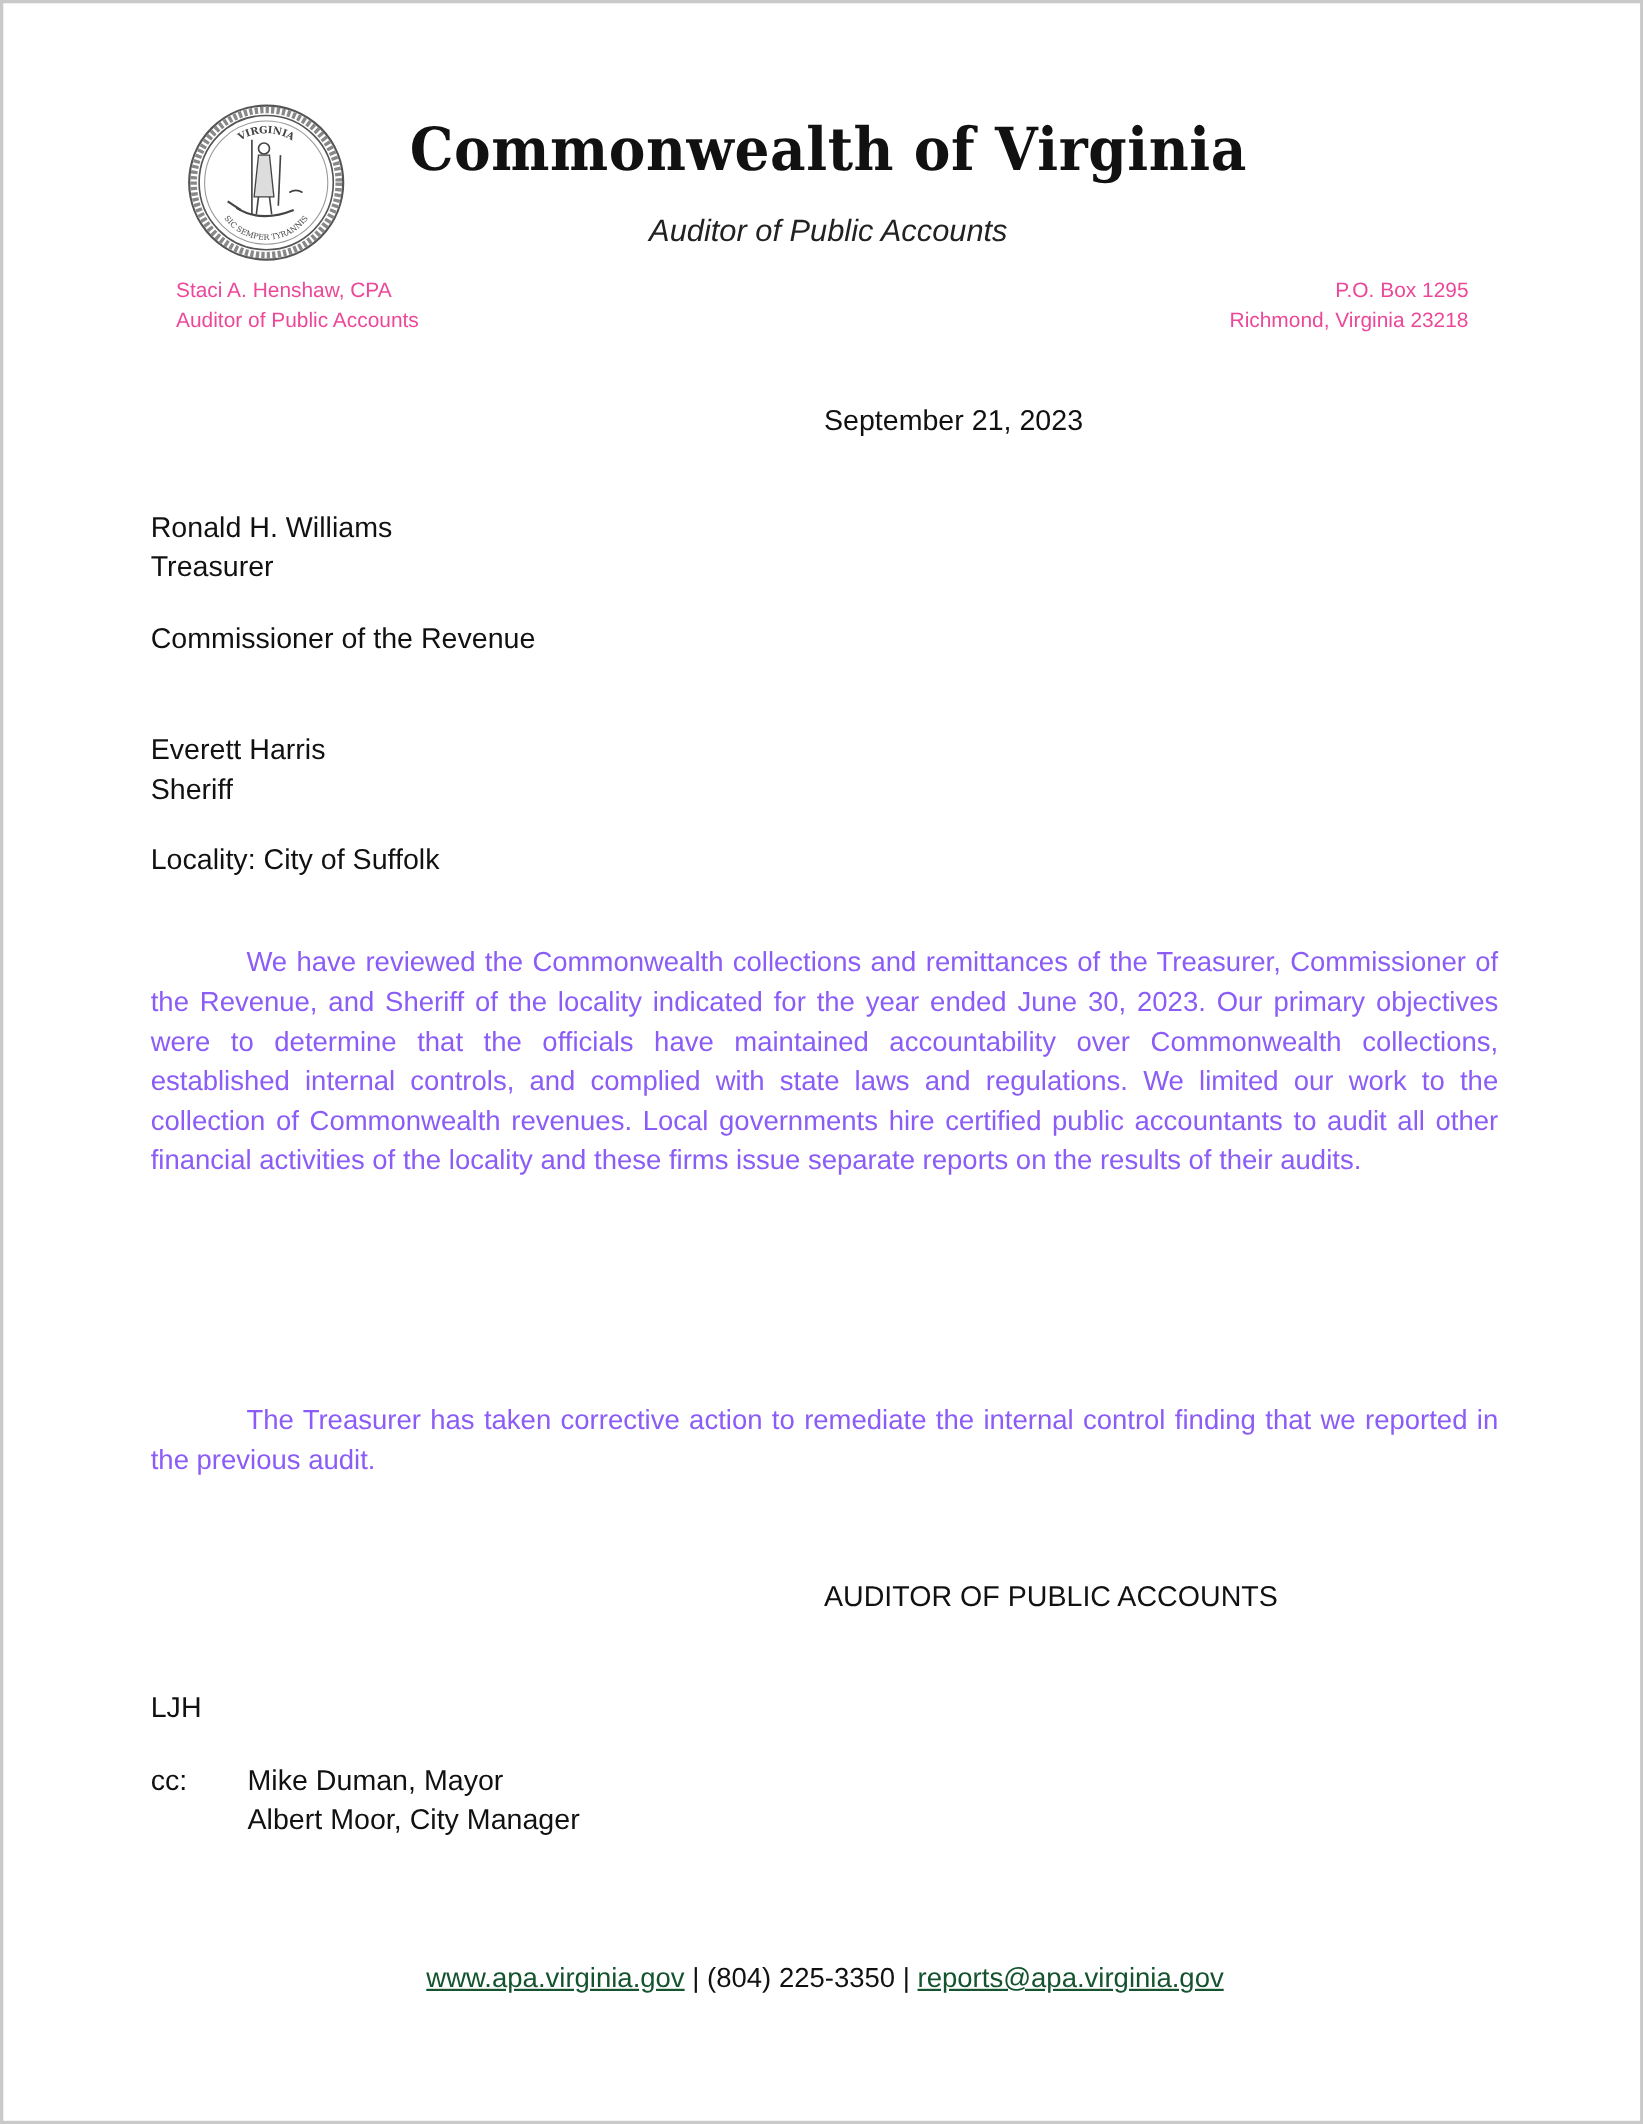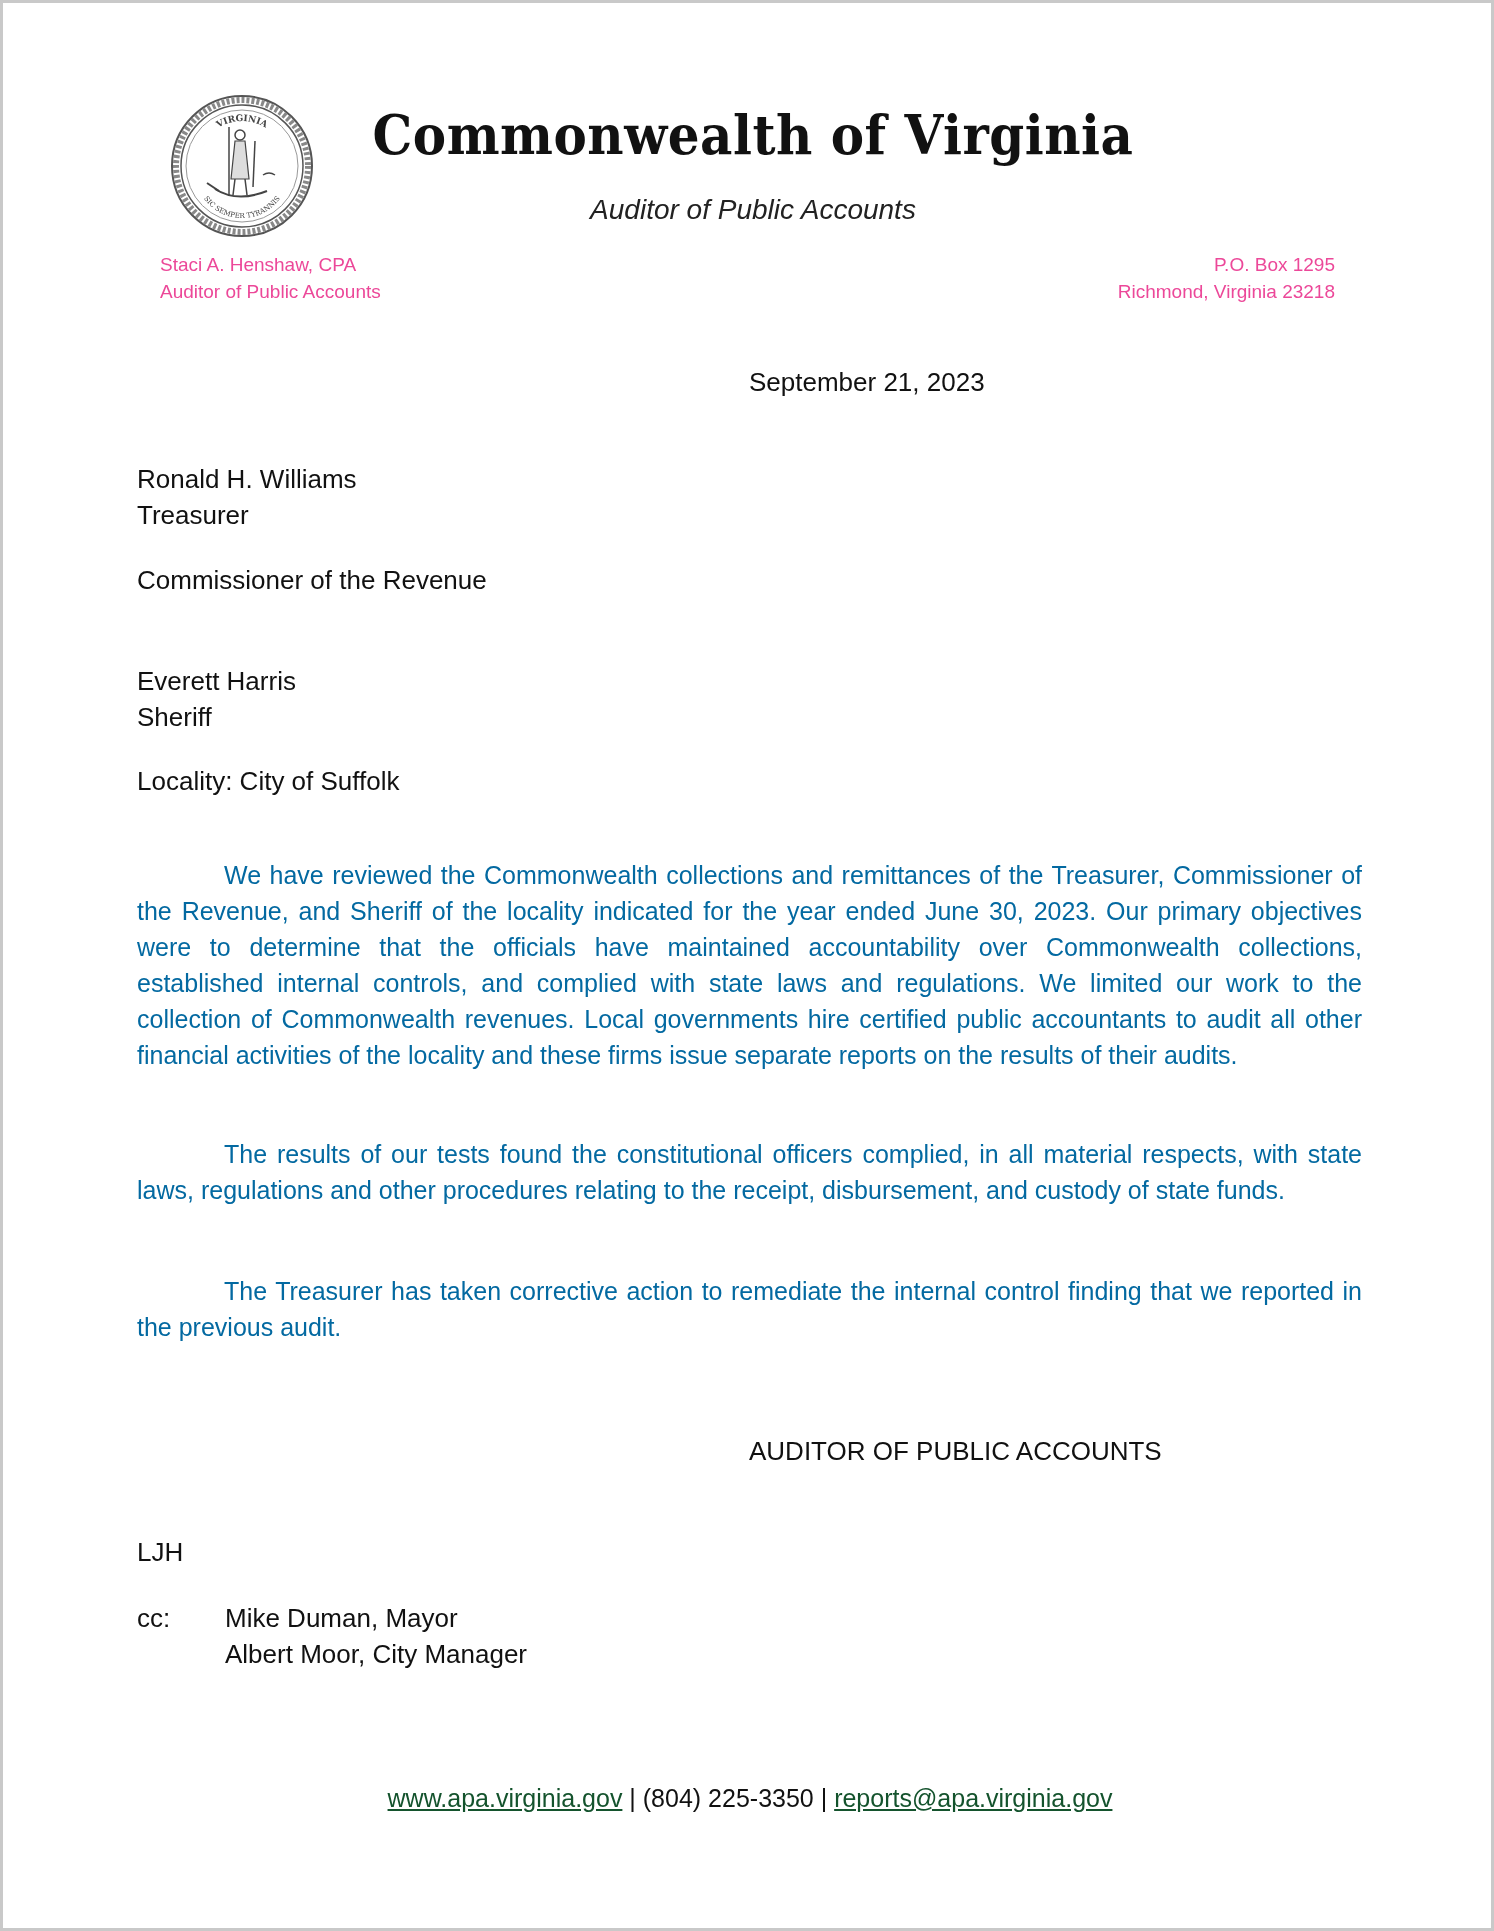--- a/index.html
+++ b/index.html
@@ -23,21 +23,21 @@
     font-style: italic; font-size: 28px; color: #222;
   }
   .small { font-size: 19px; line-height: 27px; color: #ec4899; }
   .left-hdr { left: 157px; top: 248px; }
   .right-hdr { right: 156px; top: 248px; text-align: right; }
   .txt { font-size: 26px; line-height: 36px; color: #111; }
   .date { left: 746px; top: 361px; }
   .addr-block { left: 134px; }
   .para {
     left: 134px; width: 1225px; text-align: justify; text-align-last: left;
-    font-size: 25px; line-height: 36px; color: #0369a1;
+    font-size: 25px; line-height: 36px; color: #8b5cf6;
   }
   .para .indent { display: inline-block; width: 87px; }
   .sig { left: 746px; top: 1430px; }
   .ljh { left: 134px; top: 1531px; }
   .cc-label { left: 134px; top: 1597px; }
   .cc-list { left: 222px; top: 1597px; }
   .footer {
     left: 0; width: 1494px; top: 1777px; text-align: center;
     font-size: 25px; line-height: 36px; color: #111;
   }
@@ -101,23 +101,20 @@
   <div class="abs txt addr-block" style="top:660px;">
     <div>Everett Harris</div>
     <div>Sheriff</div>
   </div>
 
   <div class="abs txt addr-block" style="top:760px;">Locality: City of Suffolk</div>
 
   <div class="abs para" style="top:854px;">
     <span class="indent"></span><span>We have reviewed the Commonwealth collections and remittances of the Treasurer, Commissioner of the Revenue, and Sheriff of the locality indicated for the year ended June 30, 2023. Our primary objectives were to determine that the officials have maintained accountability over Commonwealth collections, established internal controls, and complied with state laws and regulations. We limited our work to the collection of Commonwealth revenues. Local governments hire certified public accountants to audit all other financial activities of the locality and these firms issue separate reports on the results of their audits.</span>
   </div>
-  <div class="abs para" style="top:1133px;">
-    <span class="indent"></span><span>The results of our tests found the constitutional officers complied, in all material respects, with state laws, regulations and other procedures relating to the receipt, disbursement, and custody of state funds.</span>
-  </div>
   <div class="abs para" style="top:1270px;">
     <span class="indent"></span><span>The Treasurer has taken corrective action to remediate the internal control finding that we reported in the previous audit.</span>
   </div>
 
   <div class="abs txt sig">
     <div>AUDITOR OF PUBLIC ACCOUNTS</div>
   </div>
 
   <div class="abs txt ljh">LJH</div>
 

